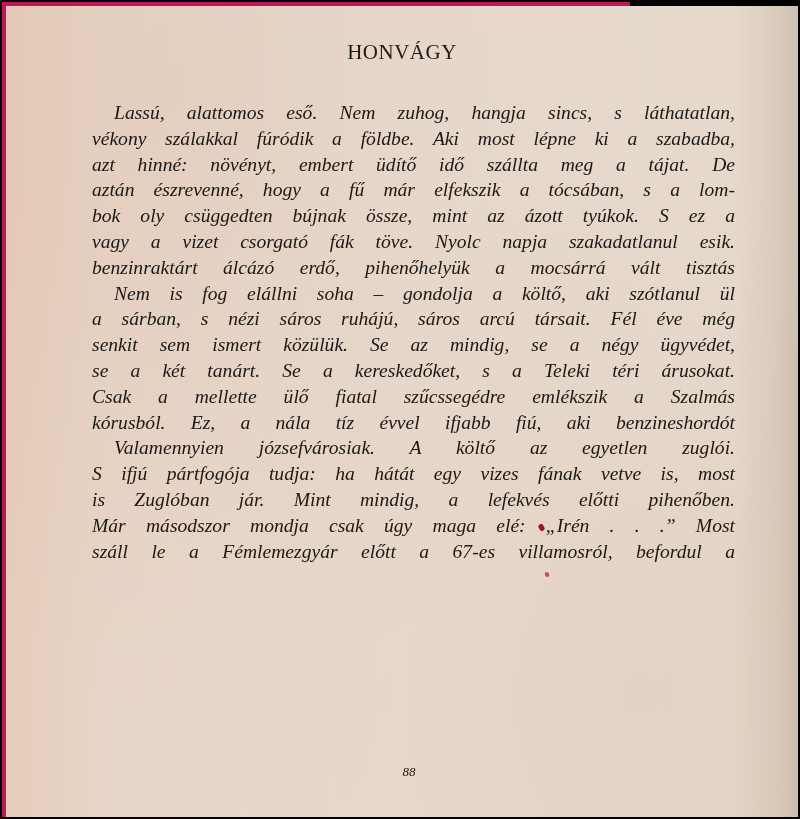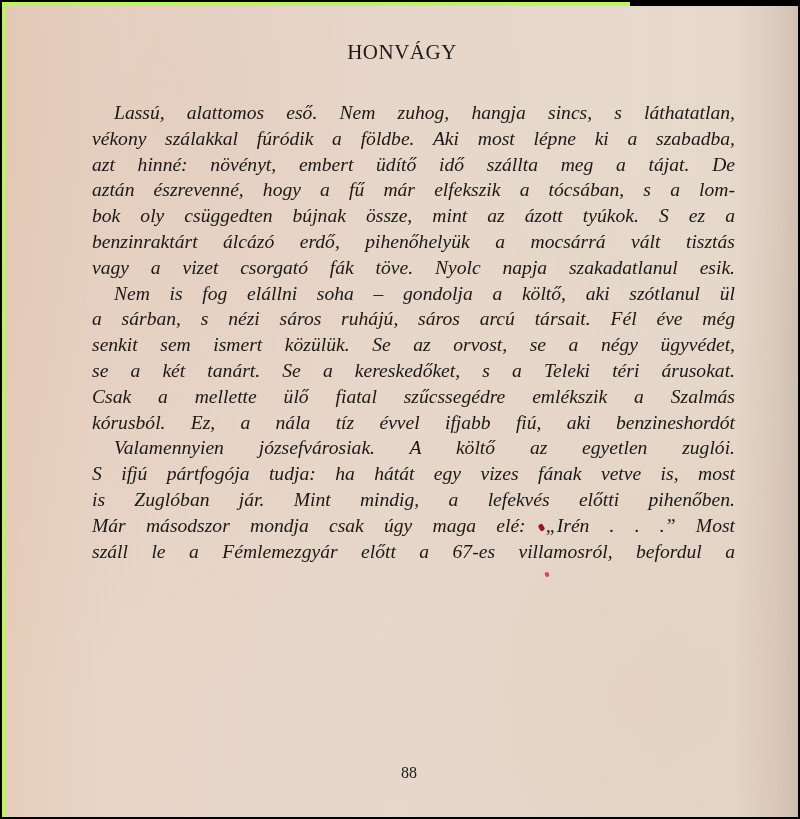--- a/index.html
+++ b/index.html
@@ -10,21 +10,21 @@
     body {
       width: 800px;
       height: 819px;
       position: relative;
       overflow: hidden;
     }
     .frame {
       position: absolute;
       left: 2px; top: 2px;
       width: 628px; height: 815px;
-      background: #bef264;
+      background: #be185d;
     }
     .page {
       position: absolute;
       left: 4px; top: 4px;
       width: 792px; height: 811px;
       background: linear-gradient(90deg, #e6cdbb 0%, #e7d5c7 12%, #e8dbcf 50%, #e6d9cc 92%, #d8c9bb 98%, #cdbfb1 100%);
       overflow: hidden;
     }
     .page::before {
       content: "";
@@ -63,23 +63,24 @@
       font-style: italic;
     }
     .line.indent { padding-left: 22px; }
     .line.last { text-align-last: left; }
     .page-number {
       position: absolute;
       left: 0; right: 0;
       top: 758px;
       text-align: center;
       font-family: "Liberation Serif", "DejaVu Serif", serif;
-      font-size: 16px;
+      font-size: 13px;
       color: #1c1815;
       padding-left: 14px;
+      font-style: italic;
     }
     .ink-mark {
       position: absolute;
       width: 5px; height: 7px;
       background: #a4101e;
       border-radius: 2px;
       transform: rotate(-30deg);
     }
     .ink-mark.m1 { left: 533px; top: 518px; }
     .ink-mark.m2 { left: 539px; top: 566px; width: 4px; height: 5px; background: #d0456b; }
@@ -90,25 +91,25 @@
 <div class="frame">
   <div class="page">
     <div class="title">HONVÁGY</div>
 
     <div class="body-text">
       <span class="line indent">Lassú, alattomos eső. Nem zuhog, hangja sincs, s láthatatlan,</span>
       <span class="line">vékony szálakkal fúródik a földbe. Aki most lépne ki a szabadba,</span>
       <span class="line">azt hinné: növényt, embert üdítő idő szállta meg a tájat. De</span>
       <span class="line">aztán észrevenné, hogy a fű már elfekszik a tócsában, s a lom-</span>
       <span class="line">bok oly csüggedten bújnak össze, mint az ázott tyúkok. S ez a</span>
+      <span class="line">vagy a vizet csorgató fák töve. Nyolc napja szakadatlanul esik.</span>
       <span class="line">benzinraktárt álcázó erdő, pihenőhelyük a mocsárrá vált tisztás</span>
-      <span class="line">vagy a vizet csorgató fák töve. Nyolc napja szakadatlanul esik.</span>
       <span class="line indent">Nem is fog elállni soha – gondolja a költő, aki szótlanul ül</span>
       <span class="line">a sárban, s nézi sáros ruhájú, sáros arcú társait. Fél éve még</span>
-      <span class="line">senkit sem ismert közülük. Se az orvost, se a négy ügyvédet,</span>
+      <span class="line">senkit sem ismert közülük. Se az mindig, se a négy ügyvédet,</span>
       <span class="line">se a két tanárt. Se a kereskedőket, s a Teleki téri árusokat.</span>
       <span class="line">Csak a mellette ülő fiatal szűcssegédre emlékszik a Szalmás</span>
       <span class="line">kórusból. Ez, a nála tíz évvel ifjabb fiú, aki benzineshordót</span>
       <span class="line indent">Valamennyien józsefvárosiak. A költő az egyetlen zuglói.</span>
       <span class="line">S ifjú pártfogója tudja: ha hátát egy vizes fának vetve is, most</span>
       <span class="line">is Zuglóban jár. Mint mindig, a lefekvés előtti pihenőben.</span>
       <span class="line">Már másodszor mondja csak úgy maga elé: „Irén . . .” Most</span>
       <span class="line">száll le a Fémlemezgyár előtt a 67-es villamosról, befordul a</span>
     </div>
 

